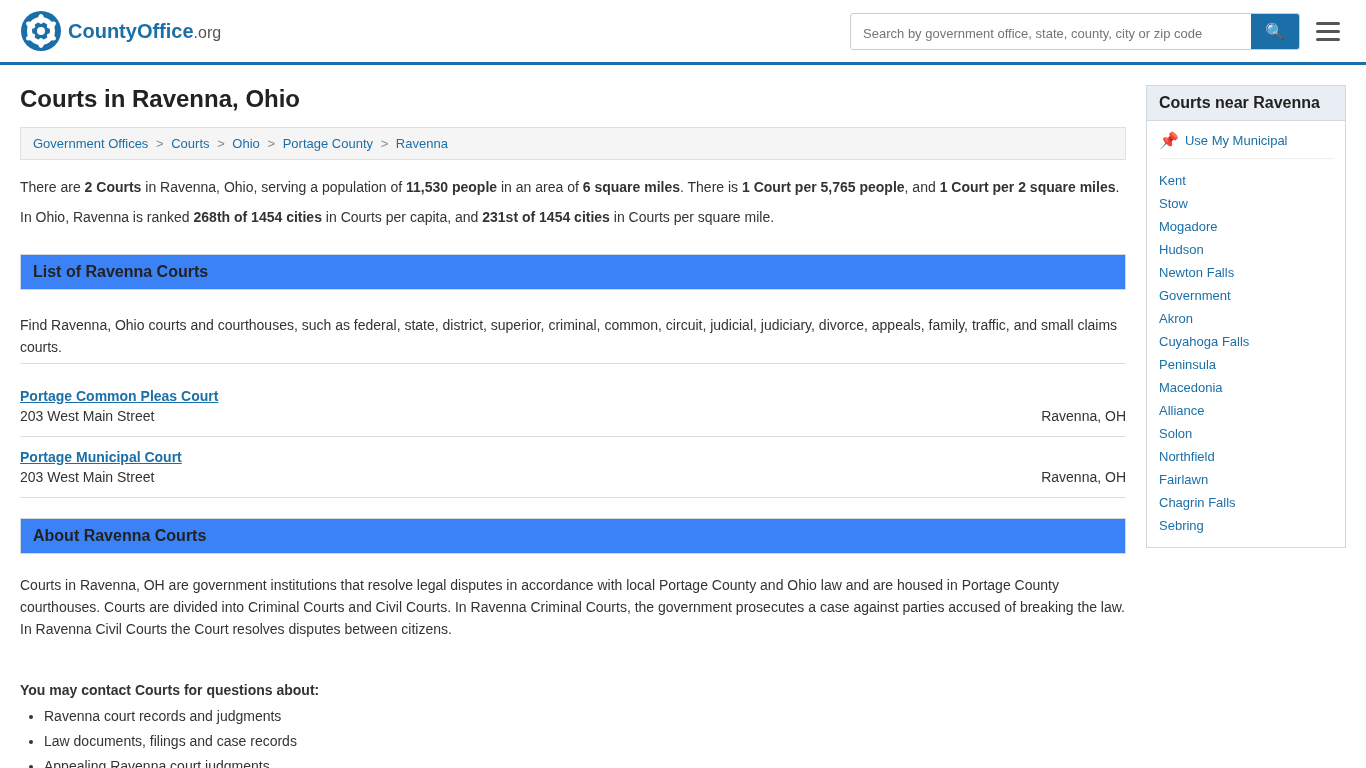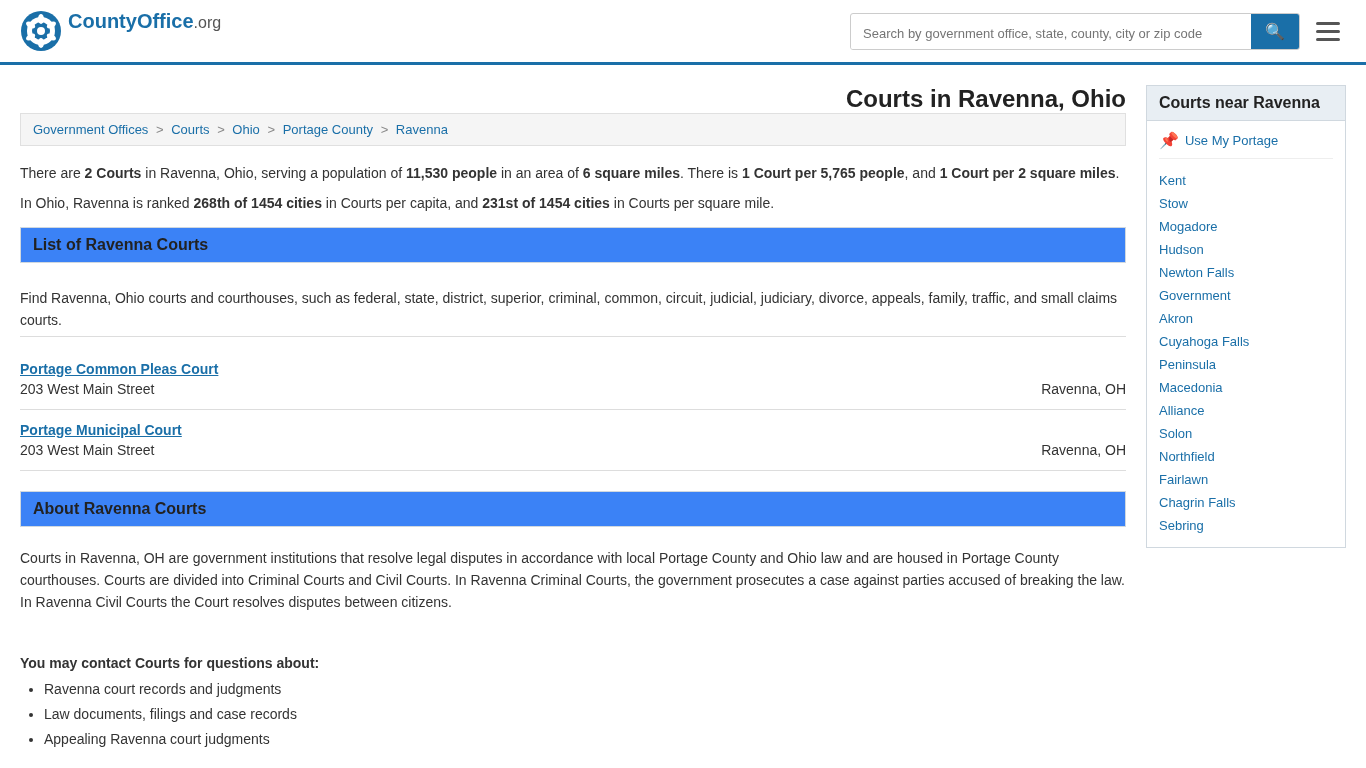--- a/index.html
+++ b/index.html
@@ -9,20 +9,21 @@
     #header {
       background: #fff;
       border-bottom: 3px solid #1a6fa8;
       padding: 10px 20px;
       display: flex;
       align-items: center;
       justify-content: space-between;
     }
     #logo-area {
       display: flex;
+      align-items: center;
       gap: 6px;
     }
     #logo-icon {
       width: 42px;
       height: 42px;
     }
     #header-right {
       display: flex;
       align-items: center;
       gap: 10px;
@@ -80,21 +81,21 @@
     #sidebar {
       width: 200px;
       flex-shrink: 0;
     }
 
     
     #page-title {
       font-size: 24px;
       font-weight: bold;
       color: #222;
-      text-align: right;
+      margin-bottom: 14px;
     }
 
     
     #breadcrumb {
       background: #f5f5f5;
       padding: 8px 12px;
       font-size: 13px;
       color: #555;
       margin-bottom: 16px;
       border: 1px solid #e0e0e0;
@@ -103,21 +104,21 @@
       color: #1a6fa8;
       text-decoration: none;
     }
     .breadcrumb-sep {
       margin: 0 4px;
       color: #888;
     }
 
     
     #stats-section {
-      margin-bottom: 12px;
+      margin-bottom: 25px;
       line-height: 1.6;
       font-size: 14px;
     }
     #stats-section b { font-weight: bold; }
 
     
     .section-header {
       background: #3b82f6;
       padding: 8px 12px;
       font-size: 16px;
@@ -325,21 +326,21 @@
       </ul>
     </div>
 
   </div>
 
   <div id="sidebar">
     <div id="sidebar-title">Courts near Ravenna</div>
     <div id="sidebar-content">
       <a id="use-my-location" href="#">
         <span class="location-pin">📌</span>
-        <span>Use My Portage</span>
+        <span>Use My Municipal</span>
       </a>
       <a class="sidebar-link" href="#">Kent</a>
       <a class="sidebar-link" href="#">Stow</a>
       <a class="sidebar-link" href="#">Mogadore</a>
       <a class="sidebar-link" href="#">Hudson</a>
       <a class="sidebar-link" href="#">Newton Falls</a>
       <a class="sidebar-link" href="#">Government</a>
       <a class="sidebar-link" href="#">Akron</a>
       <a class="sidebar-link" href="#">Cuyahoga Falls</a>
       <a class="sidebar-link" href="#">Peninsula</a>

